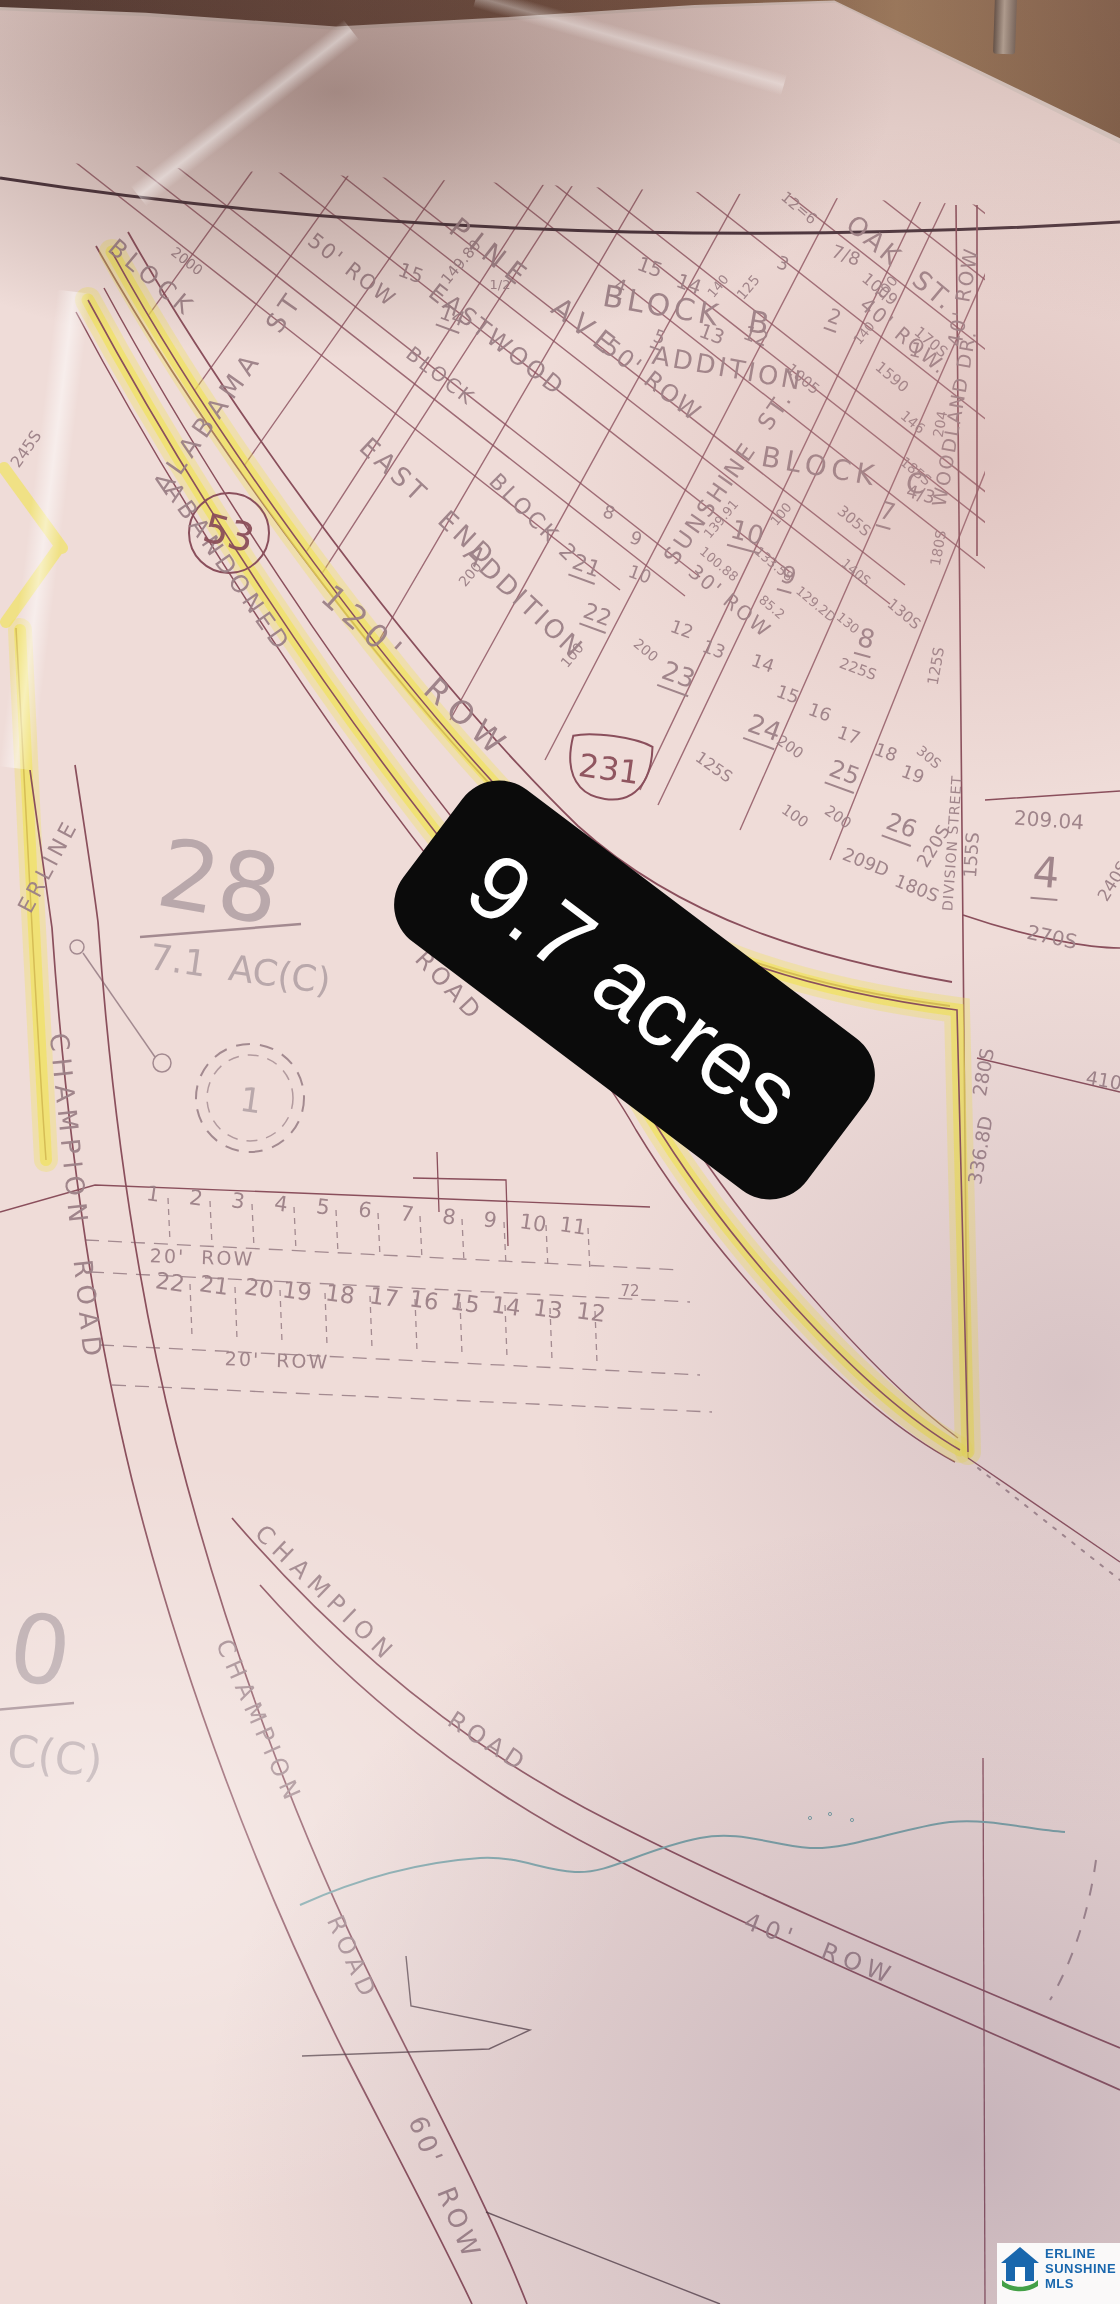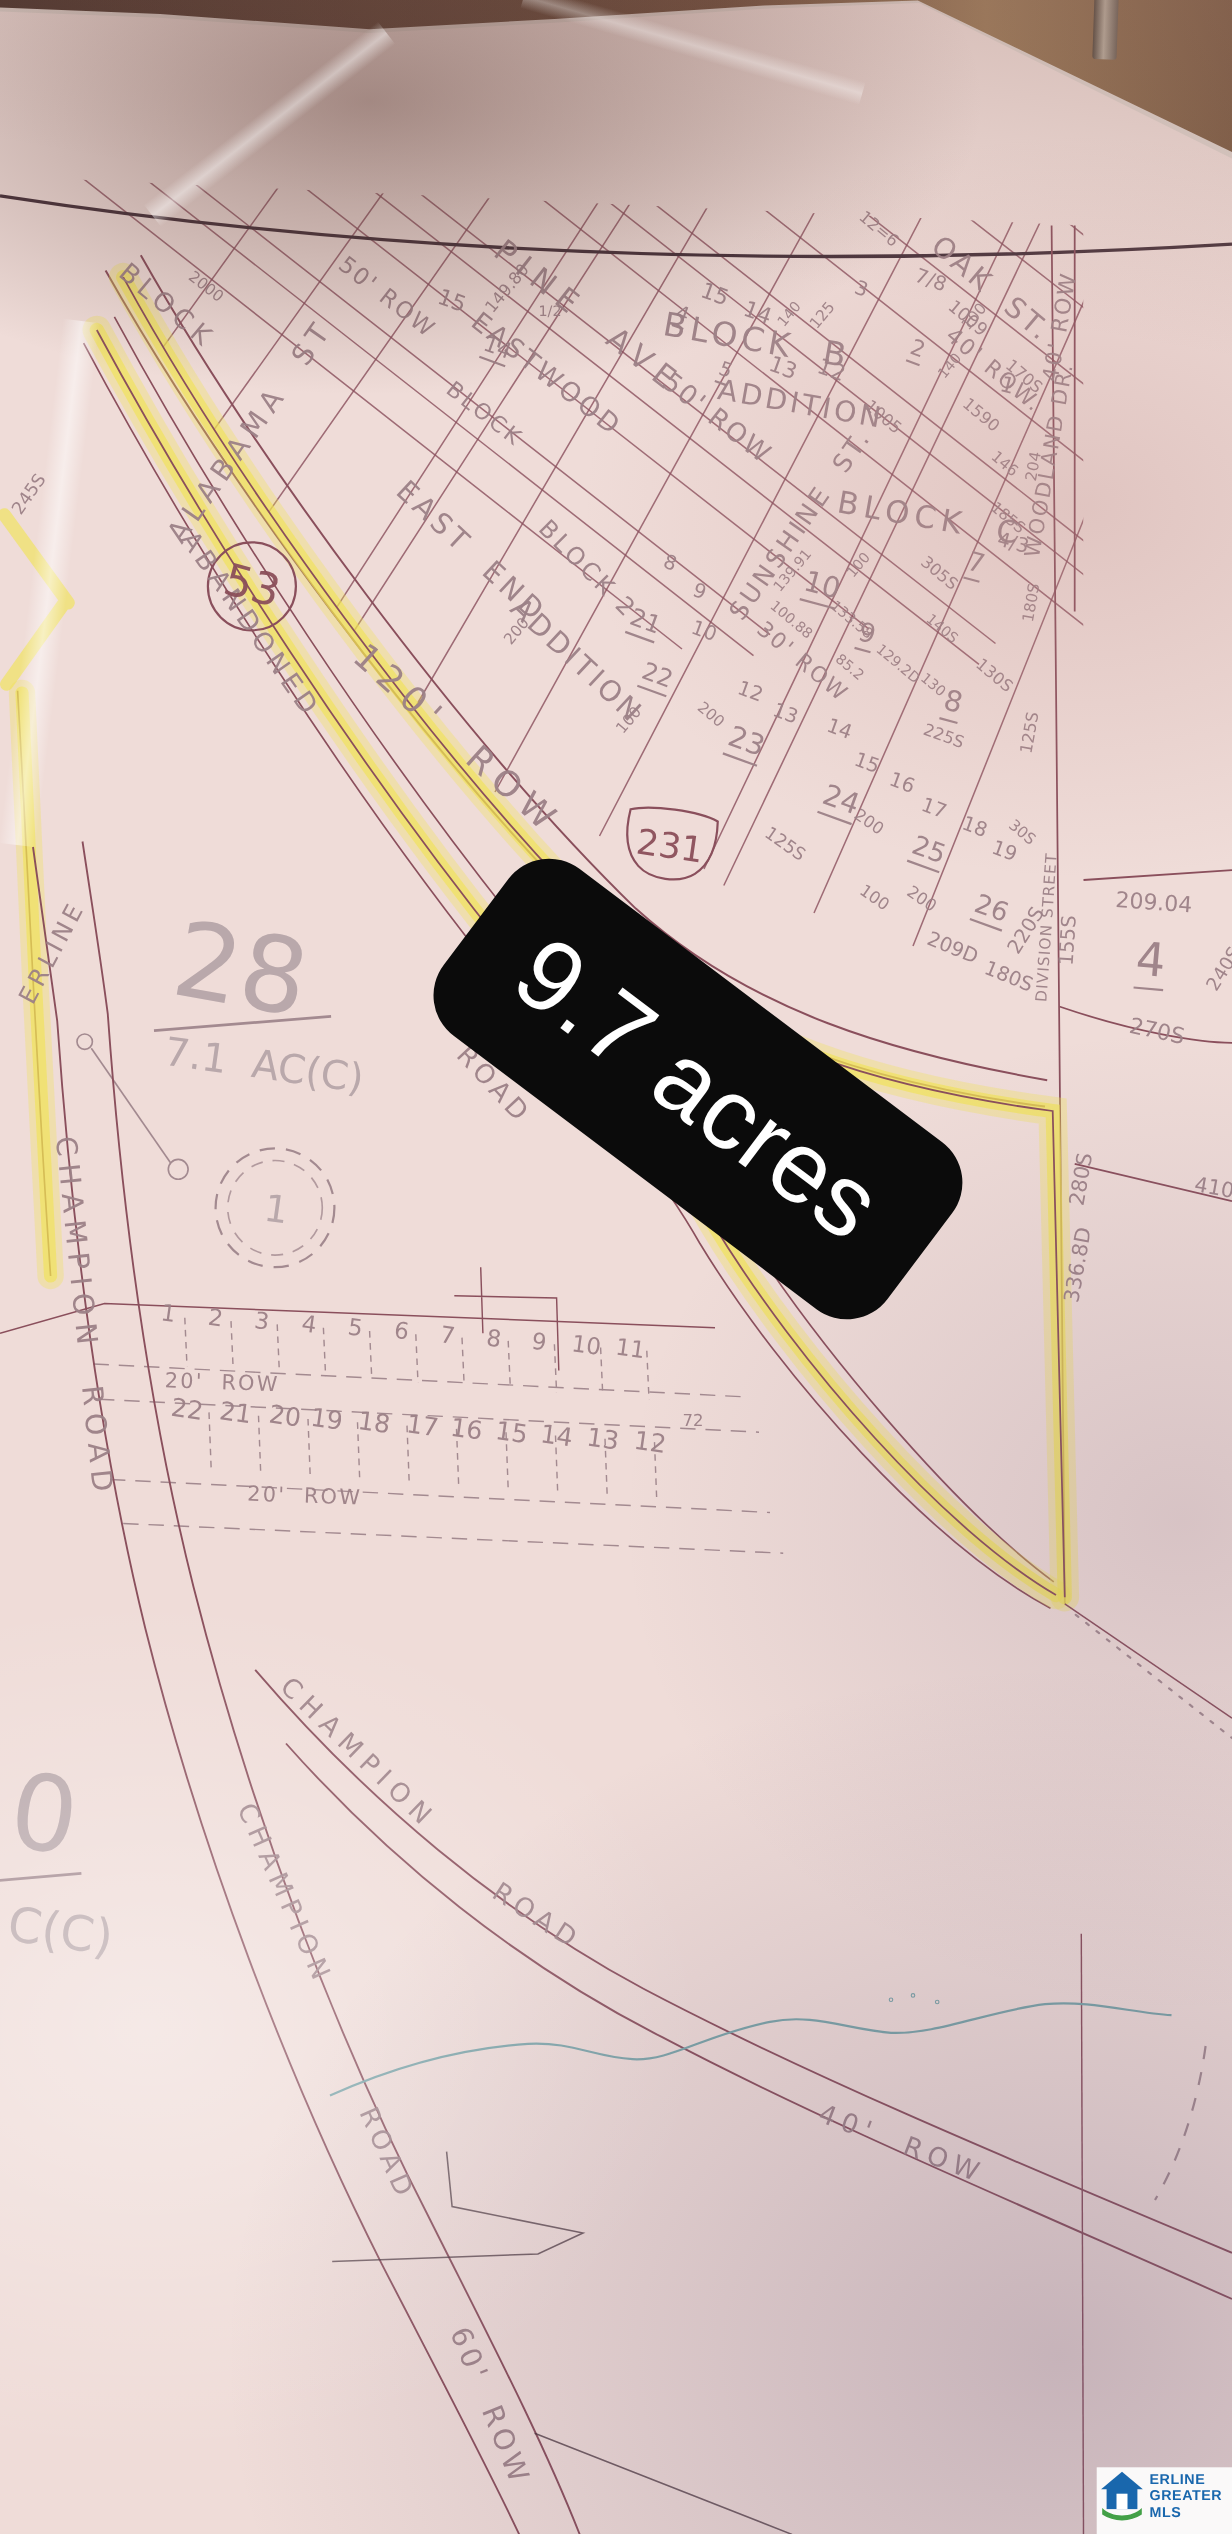--- a/index.html
+++ b/index.html
@@ -299,17 +299,17 @@
 
   <div class="mls">
     <svg width="40" height="46" viewBox="0 0 40 46">
       <polygon points="20,1 39,17 1,17" fill="var(--c-logo_blue,#1967ad)"></polygon>
       <rect x="6" y="14" width="28" height="21" fill="var(--c-logo_blue,#1967ad)"></rect>
       <rect x="15" y="21" width="10" height="14" fill="#ffffff"></rect>
       <path d="M2,34 C11,43 29,43 38,34 L38,40 C28,47 12,47 2,40 Z" fill="var(--c-logo_green,#43a047)"></path>
     </svg>
     <div class="mls-text">
       <div>ERLINE</div>
-      <div>GREATER</div>
+      <div>SUNSHINE</div>
       <div>MLS</div>
     </div>
   </div>
 </div>
 
 </body></html>

